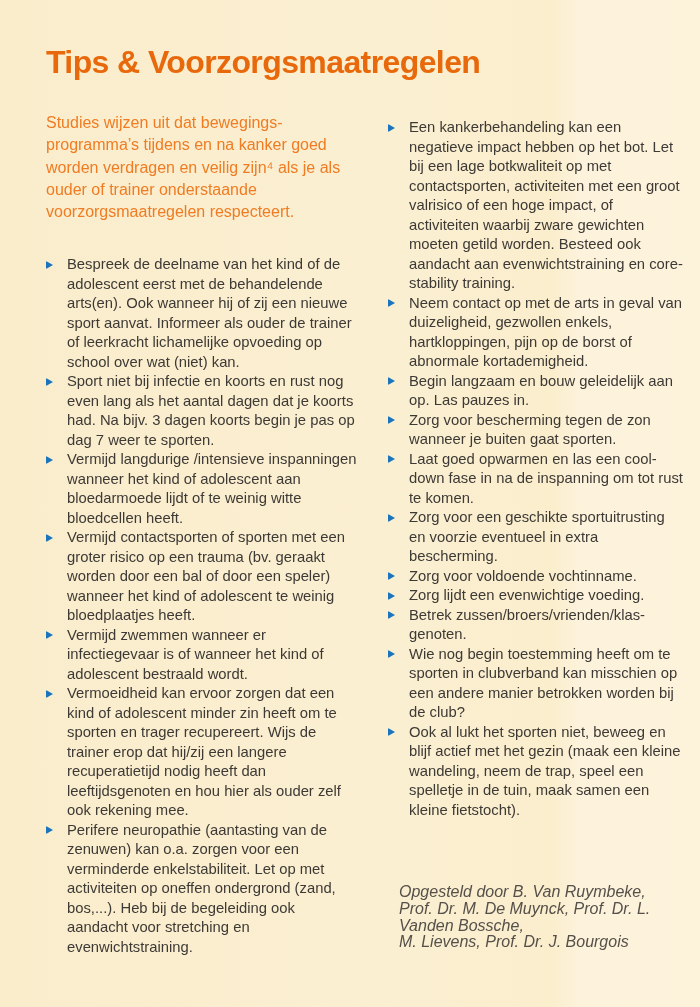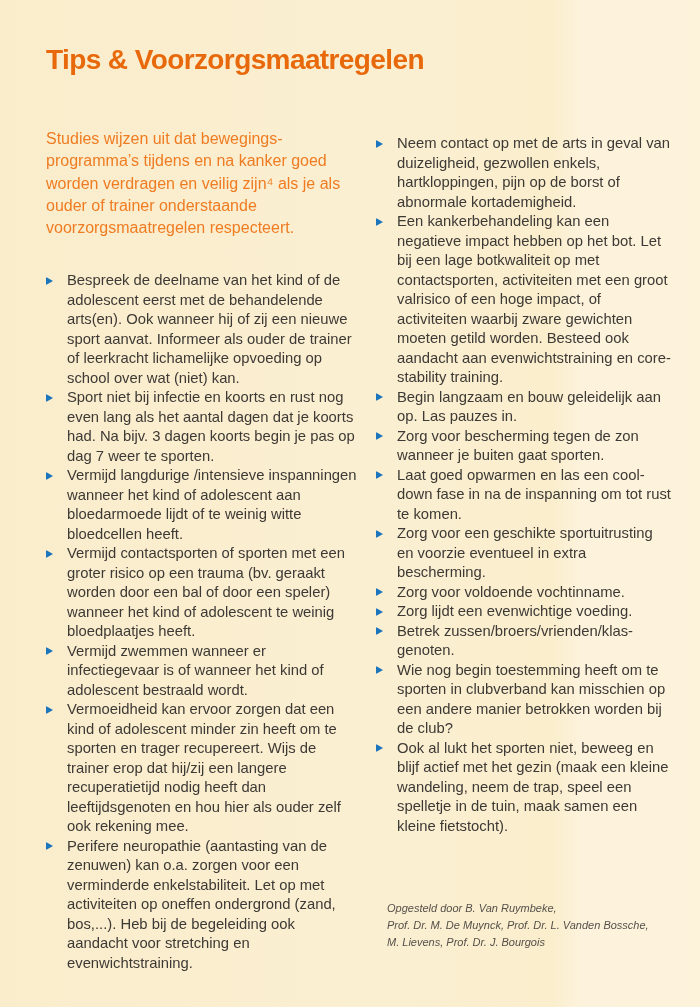--- a/index.html
+++ b/index.html
@@ -9,31 +9,31 @@
     height: 1007px;
     overflow: hidden;
     background: linear-gradient(90deg, #faedcc 0%, #fbefd2 55%, #faeecd 79%, #fdf3dc 83%, #fdf2da 100%);
     font-family: "Liberation Sans", "DejaVu Sans", sans-serif;
   }
   .title {
     position: absolute;
     left: 46px;
     top: 44px;
     margin: 0;
-    font-size: 28px;
+    font-size: 32px;
     font-weight: bold;
     letter-spacing: -0.6px;
     color: #e8690b;
   }
   .columns {
     position: absolute;
     left: 46px;
-    top: 128px;
+    top: 112px;
     display: flex;
-    gap: 18px;
+    gap: 30px;
   }
   .col-left  { width: 312px; }
   .col-right { width: 296px; }
   .intro {
     margin: 0;
     width: 302px;
     font-size: 16px;
     line-height: 22.3px;
     color: #ef7c22;
   }
@@ -61,21 +61,21 @@
     border-top: 4.5px solid transparent;
     border-bottom: 4.5px solid transparent;
     border-left: 7.5px solid #1b75bc;
     border-radius: 1px;
   }
   ul.tips .txt { flex: 1 1 auto; }
   .credits {
     margin: 64px 0 0 11px;
     width: 276px;
     font-style: italic;
-    font-size: 11px;
+    font-size: 16px;
     line-height: 16.8px;
     color: #55504a;
     white-space: pre-line;
   }
 </style>
 </head>
 <body>
 
 <div class="page">
 
@@ -130,27 +130,27 @@
           </li>
       </ul>
     </div>
 
     <div class="col-right">
       <ul class="tips">
         <li>
             <span class="arrow">
               <i></i>
             </span>
+            <span class="txt">Een kankerbehandeling kan een negatieve impact hebben op het bot. Let bij een lage botkwaliteit op met contactsporten, activiteiten met een groot valrisico of een hoge impact, of activiteiten waarbij zware gewichten moeten getild worden. Besteed ook aandacht aan evenwichtstraining en core-stability training.</span>
+          </li>
+        <li>
+            <span class="arrow">
+              <i></i>
+            </span>
             <span class="txt">Neem contact op met de arts in geval van duizeligheid, gezwollen enkels, hartkloppingen, pijn op de borst of abnormale kortademigheid.</span>
-          </li>
-        <li>
-            <span class="arrow">
-              <i></i>
-            </span>
-            <span class="txt">Een kankerbehandeling kan een negatieve impact hebben op het bot. Let bij een lage botkwaliteit op met contactsporten, activiteiten met een groot valrisico of een hoge impact, of activiteiten waarbij zware gewichten moeten getild worden. Besteed ook aandacht aan evenwichtstraining en core-stability training.</span>
           </li>
         <li>
             <span class="arrow">
               <i></i>
             </span>
             <span class="txt">Begin langzaam en bouw geleidelijk aan op. Las pauzes in.</span>
           </li>
         <li>
             <span class="arrow">
               <i></i>

